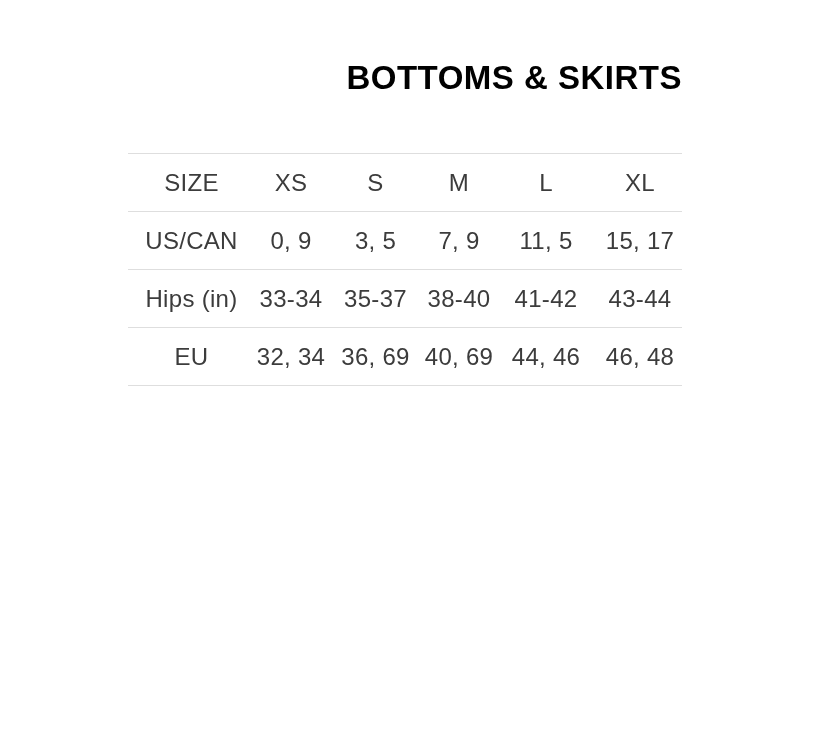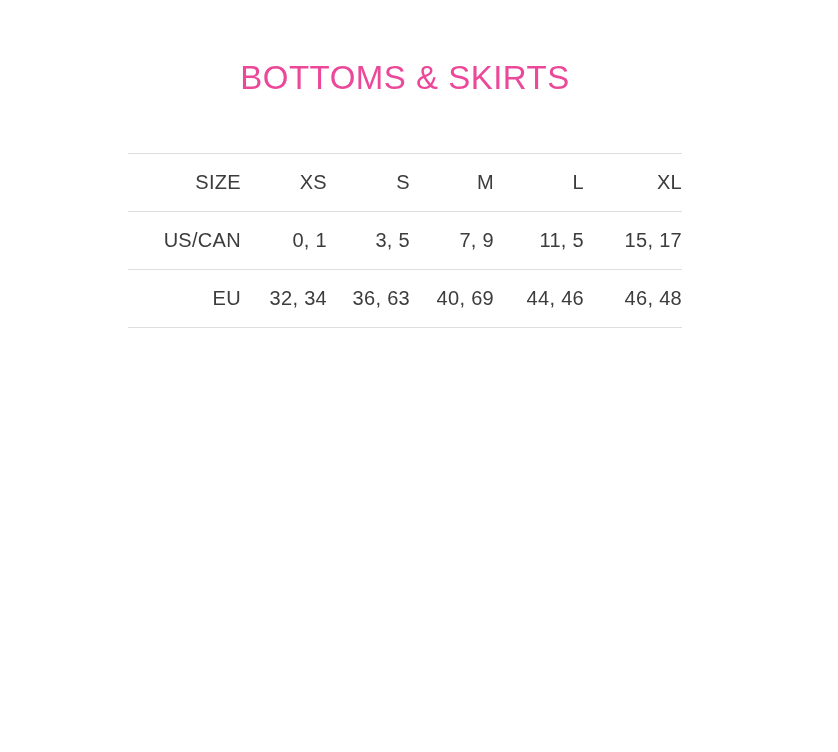--- a/index.html
+++ b/index.html
@@ -14,42 +14,42 @@
   .page {
     position: absolute;
     left: 128px;
     top: 0;
     width: 554px;
   }
   .title {
     margin: 58px 0 0 0;
     font-size: 33px;
     line-height: 40px;
-    font-weight: normal;
+    font-weight: bold;
     letter-spacing: 0.5px;
-    text-align: center;
-    color: #ec4899;
+    text-align: right;
+    color: #000000;
   }
   table.size-table {
     margin-top: 55px;
     width: 554px;
     border-collapse: collapse;
     table-layout: fixed;
     border-bottom: 1px solid #dedede;
   }
   table.size-table tr {
     border-top: 1px solid #dedede;
   }
   table.size-table th,
   table.size-table td {
     height: 57px;
     padding: 0 0 0 14px;
-    text-align: right;
+    text-align: center;
     vertical-align: middle;
-    font-size: 20px;
+    font-size: 24px;
     font-weight: normal;
     letter-spacing: 0.3px;
     color: #3c3c3c;
     white-space: nowrap;
     overflow: hidden;
   }
 </style>
 </head>
 <body>
 
@@ -72,30 +72,38 @@
         <th>XS</th>
         <th>S</th>
         <th>M</th>
         <th>L</th>
         <th>XL</th>
       </tr>
     </thead>
     <tbody>
       <tr>
         <th>US/CAN</th>
-        <td>0, 1</td>
+        <td>0, 9</td>
         <td>3, 5</td>
         <td>7, 9</td>
         <td>11, 5</td>
         <td>15, 17</td>
       </tr>
       <tr>
+        <th>Hips (in)</th>
+        <td>33-34</td>
+        <td>35-37</td>
+        <td>38-40</td>
+        <td>41-42</td>
+        <td>43-44</td>
+      </tr>
+      <tr>
         <th>EU</th>
         <td>32, 34</td>
-        <td>36, 63</td>
+        <td>36, 69</td>
         <td>40, 69</td>
         <td>44, 46</td>
         <td>46, 48</td>
       </tr>
     </tbody>
   </table>
 
 </div>
 
 </body></html>

